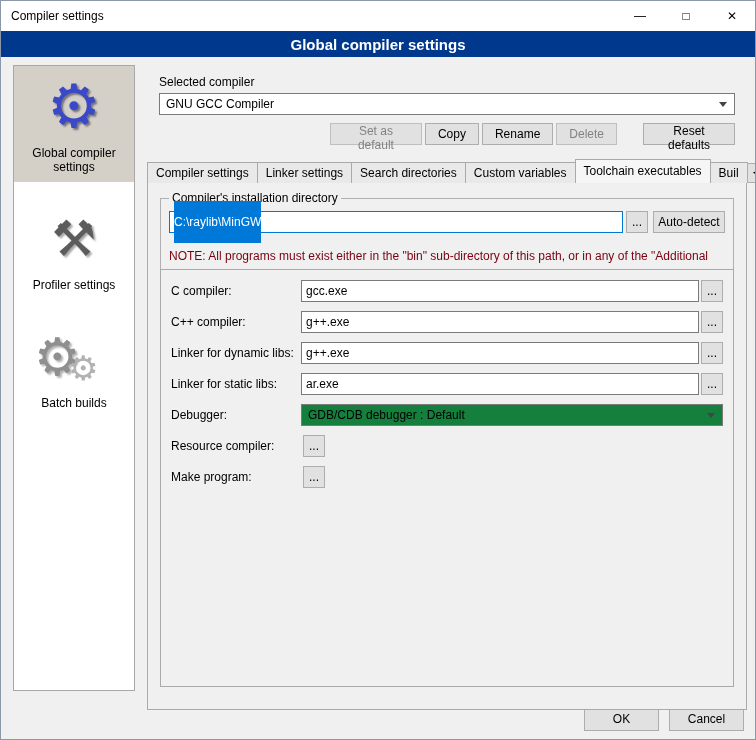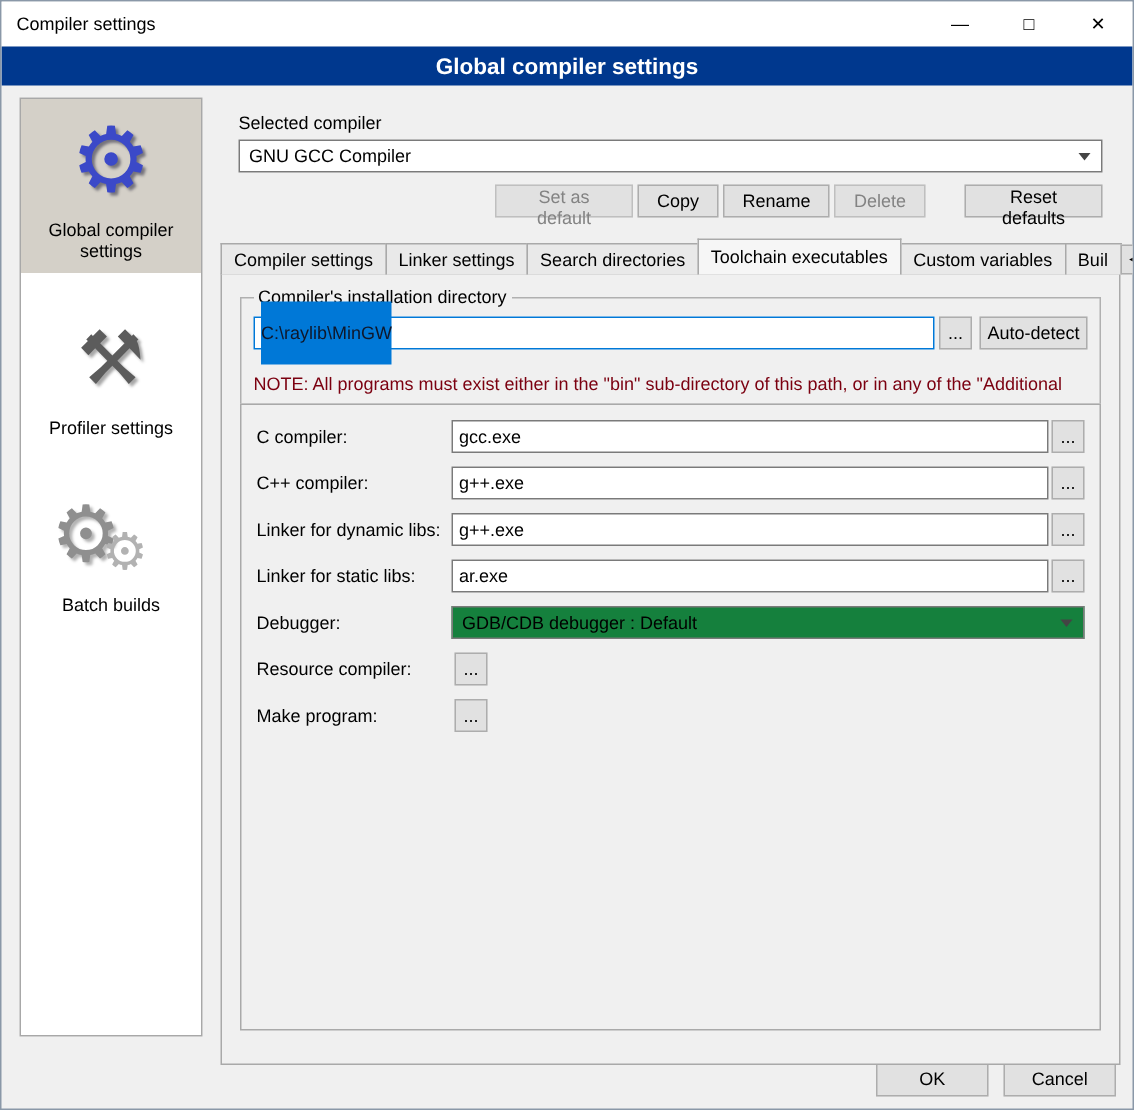--- a/index.html
+++ b/index.html
@@ -95,21 +95,21 @@
     border: 1px solid #b0b0b0; margin: 8px 12px 0 12px; padding: 4px 8px 6px 8px;
   }
   fieldset.group legend { padding: 0 3px; font-size: 12px; }
   .dir-row { display: flex; align-items: center; margin-top: 2px; }
   .textbox {
     height: 22px; background: #fff; border: 1px solid #7a7a7a;
     font-family: "Liberation Sans", sans-serif; font-size: 12px;
     padding: 0 4px; display: flex; align-items: center;
   }
   .dir-row .textbox { flex: 1; border-color: #0078d7; }
-  .textbox .sel { background: #0078d7; color: #0f172a; padding: 14px 0; }
+  .textbox .sel { background: #0078d7; color: #ffffff; padding: 14px 0; }
   .dir-row .btn.browse { margin-left: 3px; }
   .dir-row .btn.autodetect { margin-left: 5px; width: 72px; padding: 0; }
   .note {
     color: #7b0010; margin-top: 16px; white-space: nowrap; overflow: hidden; font-size: 12px;
   }
   
   .subtabs { display: flex; align-items: flex-end; margin: 12px 12px 0 12px; position: relative; z-index: 2; }
   .subtab-panel {
     border: 1px solid #a9a9a9; background: #f0f0f0; margin: -1px 12px 0 12px;
     height: 418px; padding: 10px; position: relative; z-index: 1;
@@ -172,22 +172,22 @@
       <button class="btn">Copy</button>
       <button class="btn">Rename</button>
       <button class="btn" disabled="">Delete</button>
       <button class="btn gap-left">Reset defaults</button>
     </div>
 
     <div class="tabstrip">
       <div class="tab">Compiler settings</div>
       <div class="tab">Linker settings</div>
       <div class="tab">Search directories</div>
+      <div class="tab">Custom variables</div>
       <div class="tab selected">Toolchain executables</div>
-      <div class="tab">Custom variables</div>
       <div class="tab">Buil</div>
       <div class="tab-scroll">
         <button class="btn">◄</button>
 
       </div>
     </div>
 
     <div class="tab-panel">
 
       <fieldset class="group">

